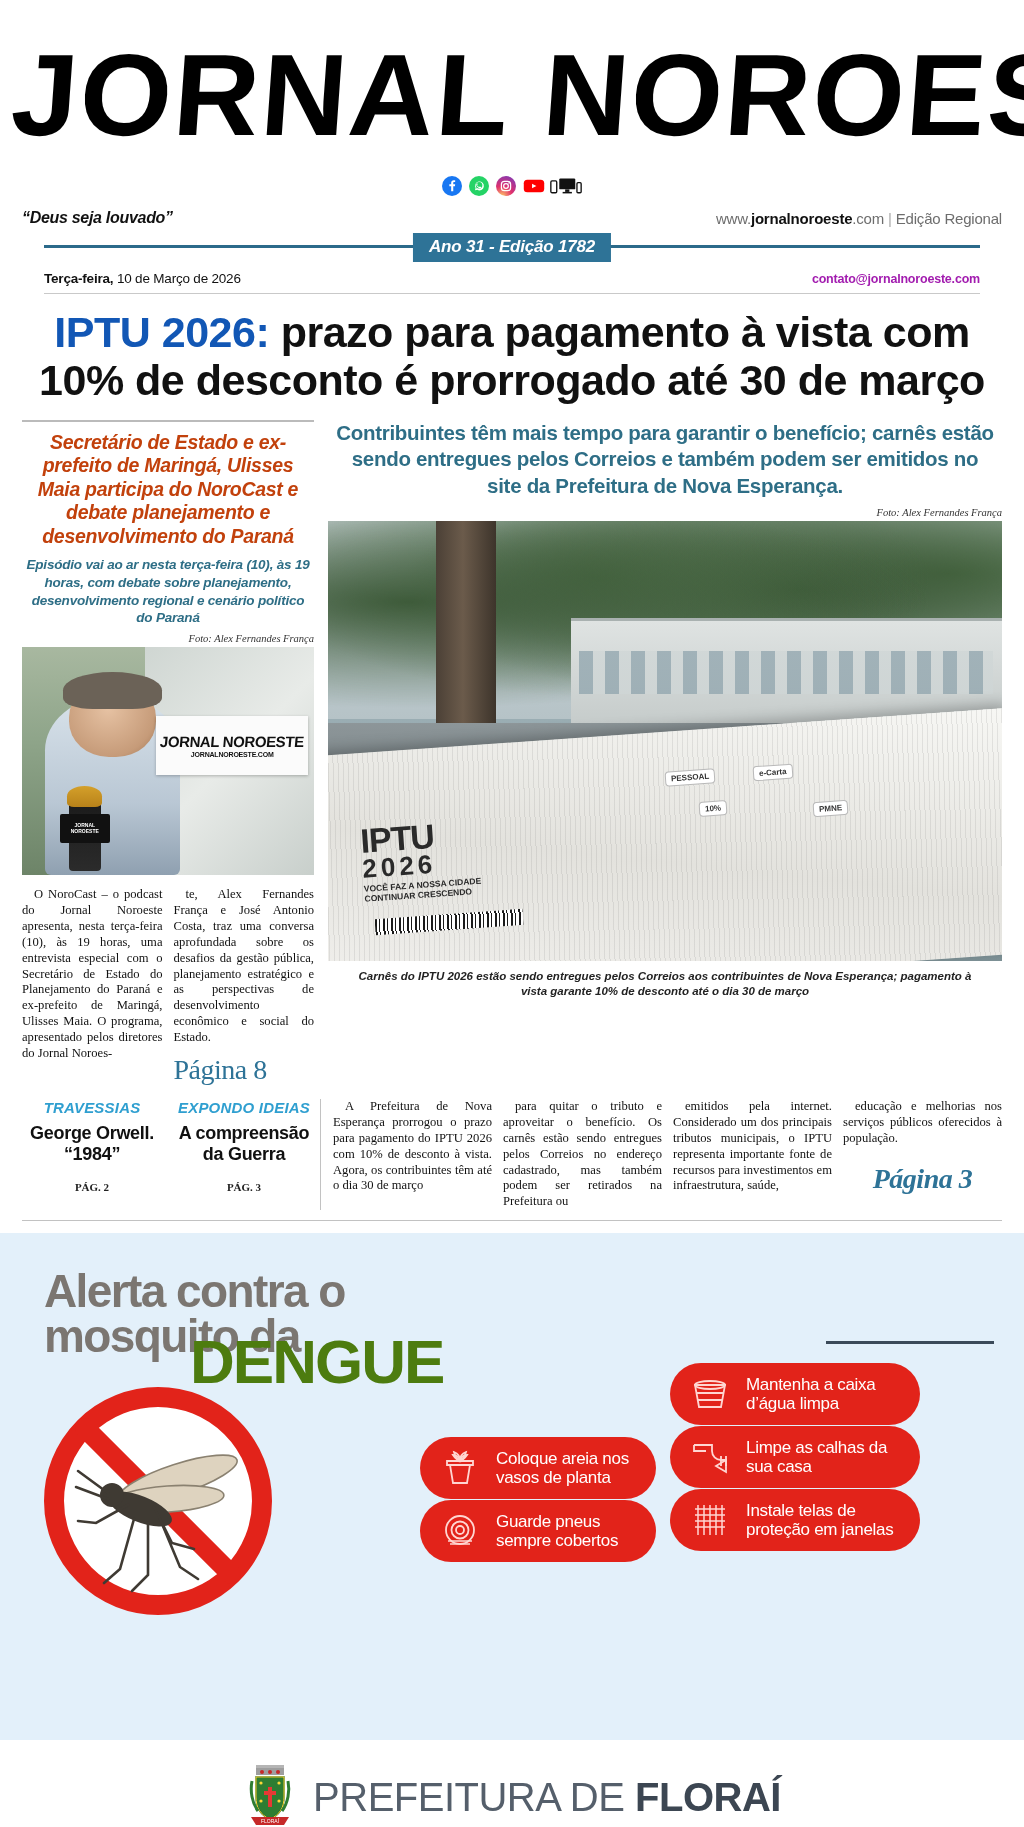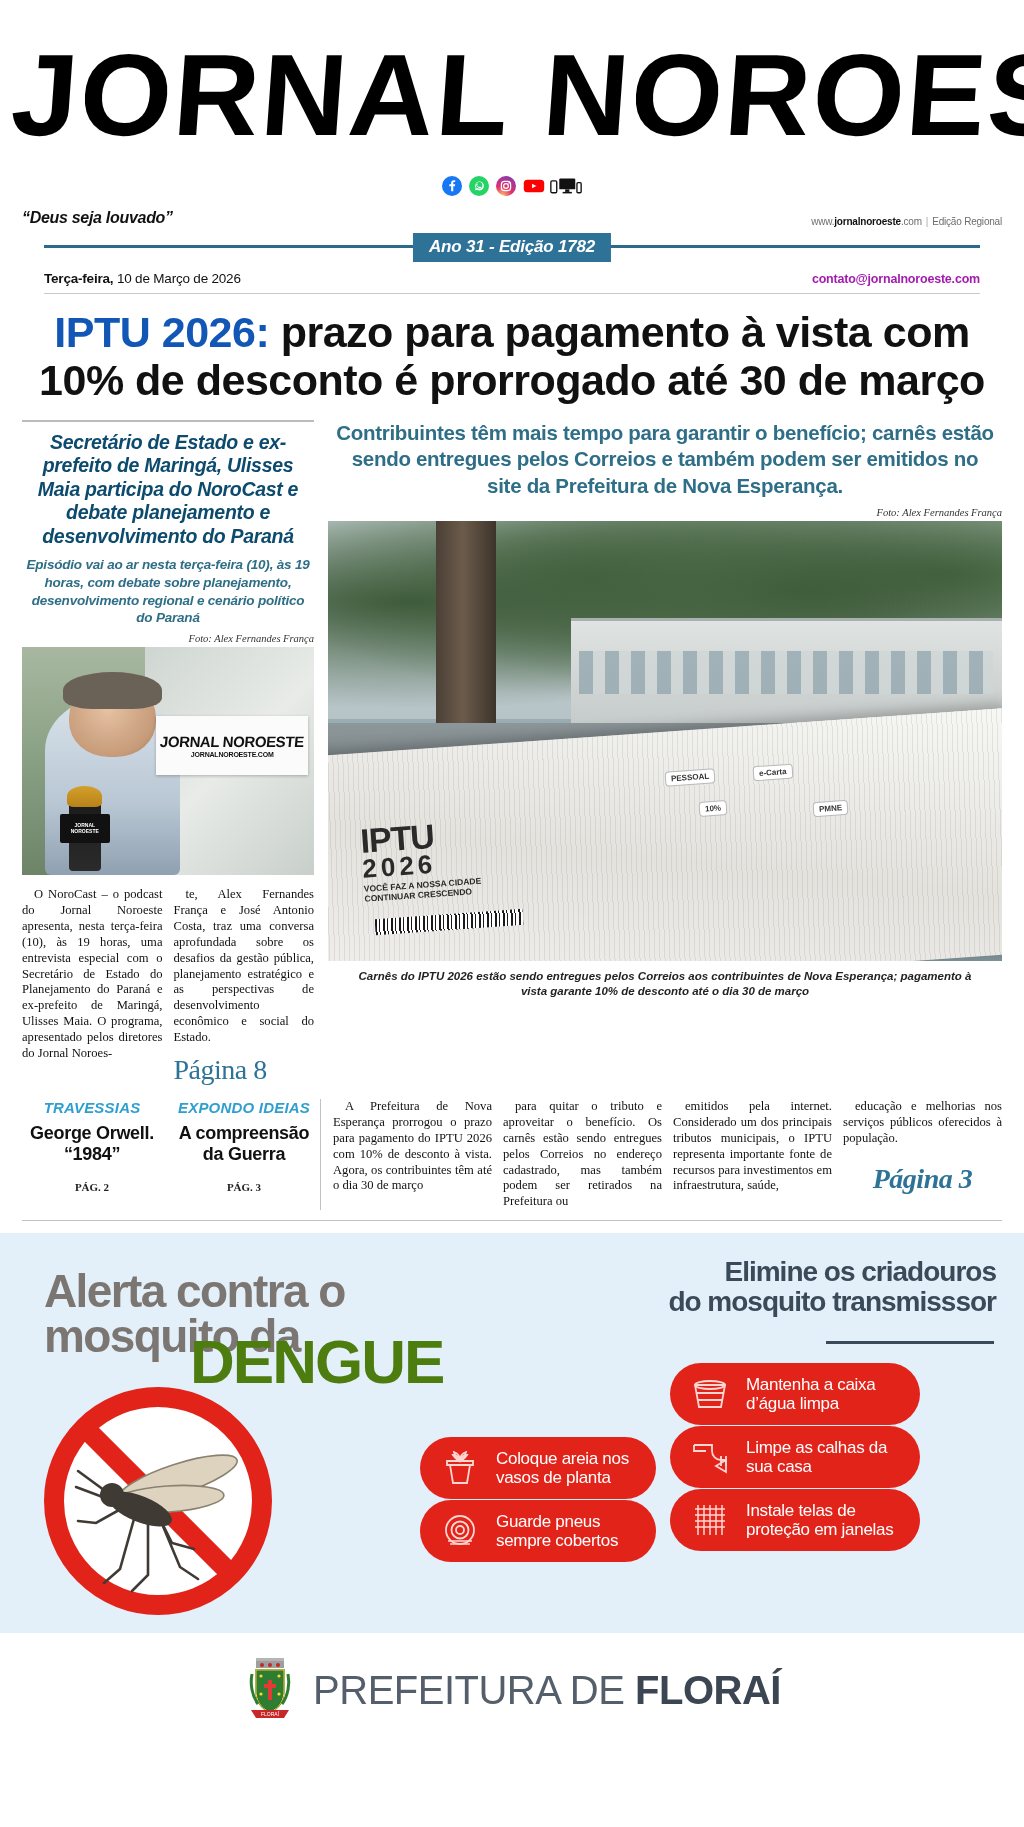--- a/index.html
+++ b/index.html
@@ -51,21 +51,21 @@
   }
   .motto {
     font-style: italic;
     font-weight: 700;
     font-size: 16px;
     color: #111;
     font-family: "Liberation Sans", sans-serif;
     letter-spacing: -0.3px;
   }
   .site-line {
-    font-size: 10px;
+    font-size: 15px;
     color: #6d6d6d;
     letter-spacing: -0.2px;
     white-space: nowrap;
   }
   .site-line b { color: #111; font-weight: 700; }
   .site-sep { color: #aaa; margin: 0 4px; }
 
   .rule-wrap {
     position: relative;
     margin-top: 6px;
@@ -127,21 +127,21 @@
   .col-right { flex: 1; }
 
   .left-rule-top { border-top: 2px solid #bbb; margin-bottom: 9px; }
 
   .left-kicker {
     font-style: italic;
     font-weight: 700;
     font-size: 19.5px;
     line-height: 1.2;
     text-align: center;
-    color: #0c4a6e;
+    color: #c2410c;
     letter-spacing: -0.3px;
   }
   .left-sub {
     font-style: italic;
     font-size: 13.5px;
     line-height: 1.32;
     text-align: center;
     color: #2e6e86;
     margin-top: 8px;
     letter-spacing: -0.2px;
@@ -389,21 +389,21 @@
     color: #2e7397;
     margin-top: 14px;
     text-align:center;
     letter-spacing:-0.5px;
   }
 
   
   .ad {
     margin-top: 12px;
     width: 1024px;
-    height: 400px;
+    height: 507px;
     background: #e3f0fa;
     position: relative;
     overflow: hidden;
   }
   .ad-title {
     position: absolute; left: 44px; top: 36px;
     font-weight: 700; font-size: 46px; line-height: 0.98;
     color: #7b7671; letter-spacing: -1.6px;
   }
   .ad-dengue {
@@ -636,24 +636,20 @@
   </div>
   <div class="hr-lower"></div>
 
   <div class="ad">
     <div class="ad-title">
       <div>Alerta contra o</div>
       <div>mosquito da</div>
     </div>
     <div class="ad-dengue">DENGUE</div>
 
-    <div class="ad-right-title">
-      <div>Elimine os criadouros</div>
-      <div>do mosquito transmisssor</div>
-    </div>
     <div class="ad-right-rule"></div>
 
     <div class="ad-mosquito">
       <svg width="330" height="250" viewBox="0 0 330 250">
         <circle cx="150" cy="118" r="104" fill="#ffffff"></circle>
         <circle cx="150" cy="118" r="104" fill="none" stroke="#e2231a" stroke-width="20"></circle>
         <line x1="77" y1="45" x2="223" y2="191" stroke="#e2231a" stroke-width="20" stroke-linecap="round"></line>
         <g fill="#ded3bf" stroke="#8a8170" stroke-width="1.6">
           <ellipse cx="170" cy="96" rx="62" ry="15" transform="rotate(-18 170 96)"></ellipse>
           <ellipse cx="160" cy="116" rx="56" ry="13" transform="rotate(-4 160 116)"></ellipse>

